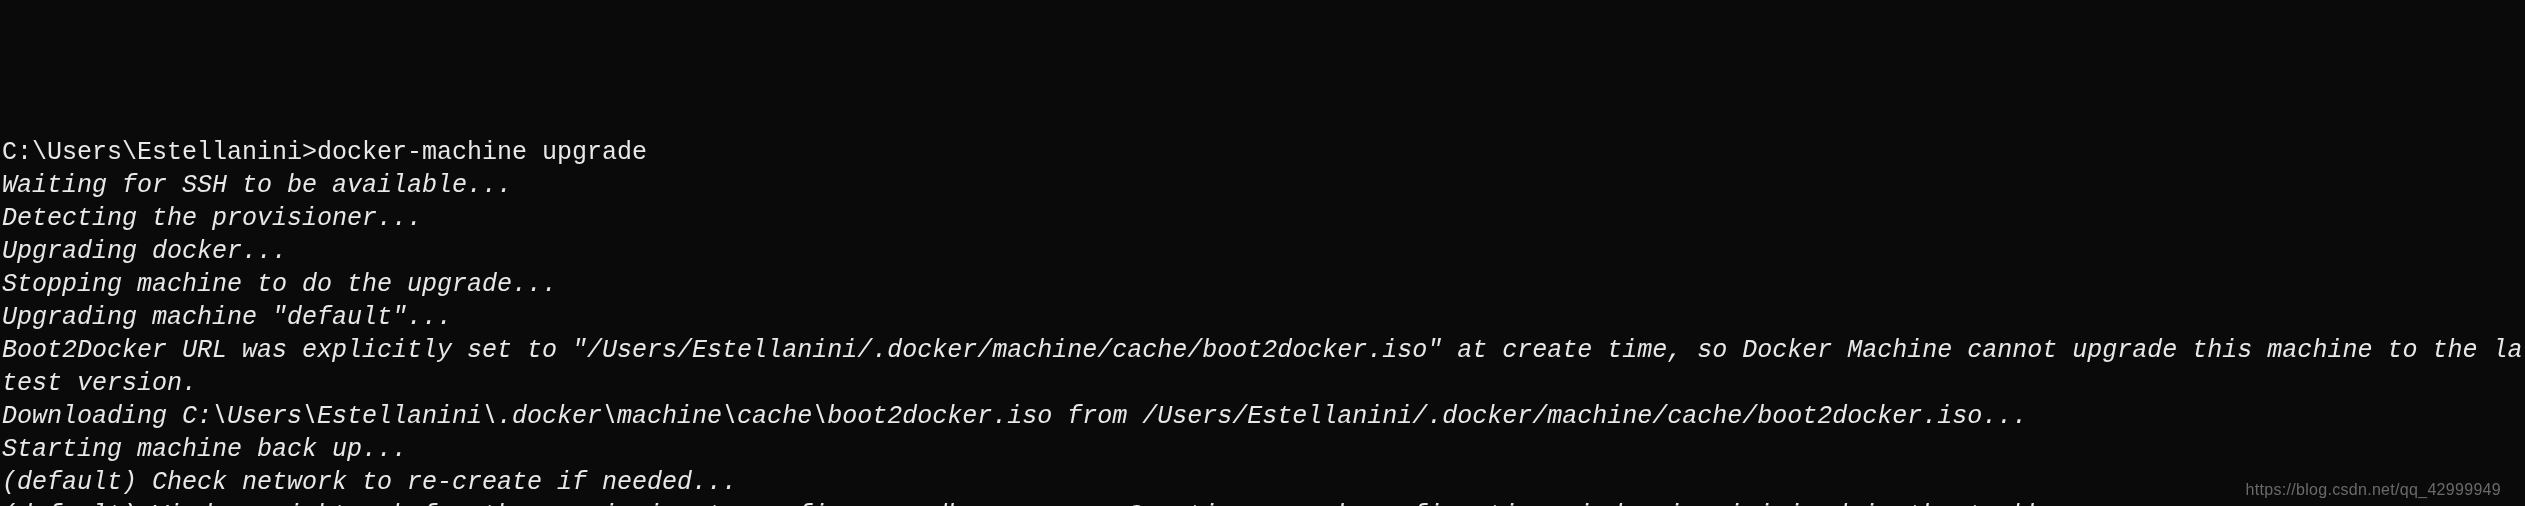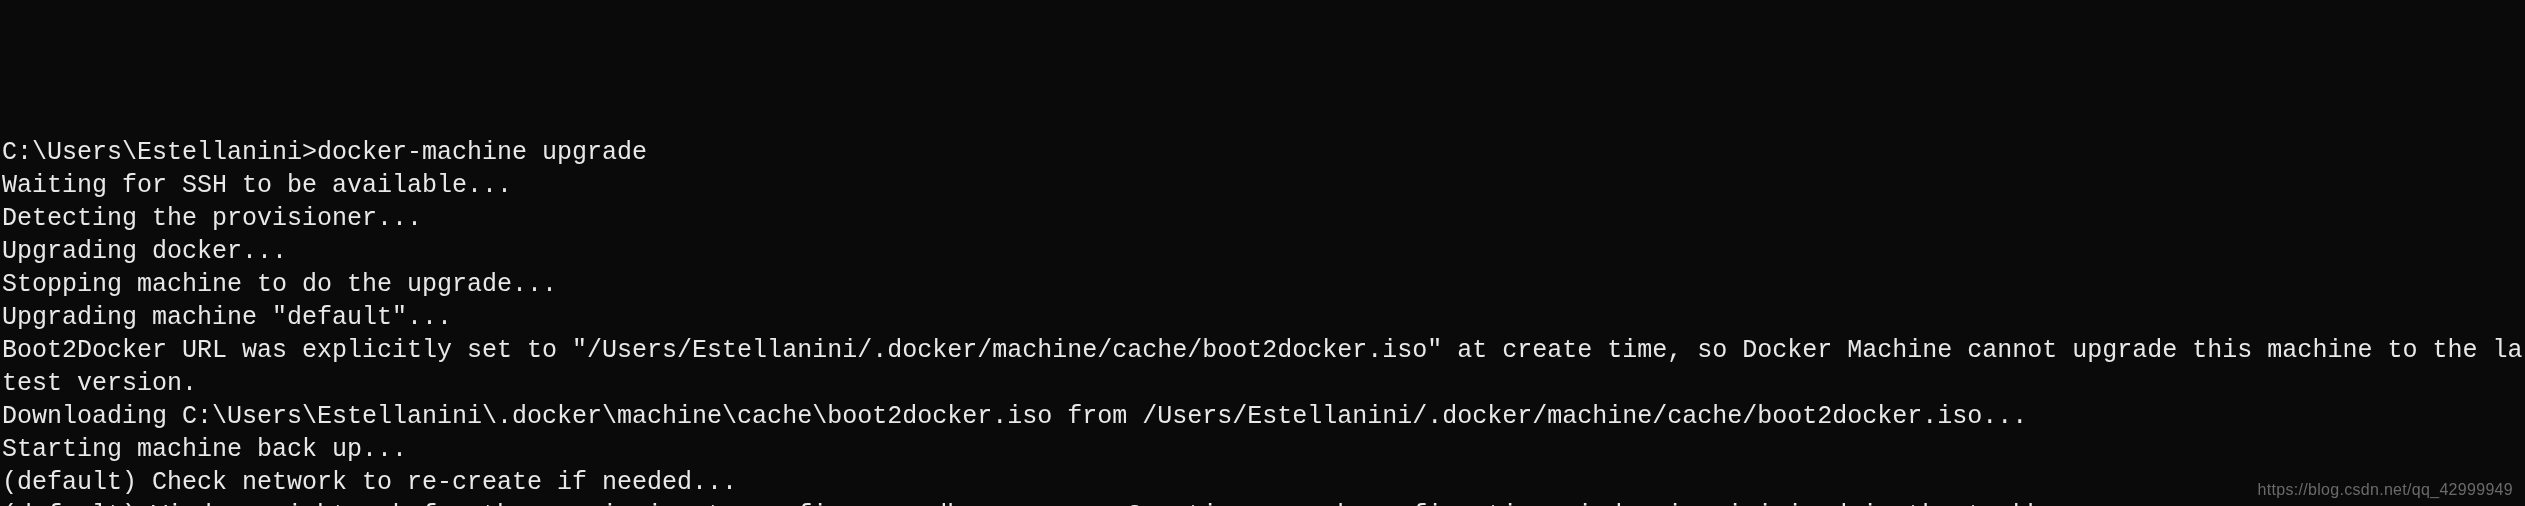--- a/index.html
+++ b/index.html
@@ -22,25 +22,26 @@
       position: relative;
     }
     .terminal {
       padding-left: 2px;
     }
     .prompt-line {
       display: block;
     }
     .output-line {
       display: block;
+      font-style: italic;
     }
     .watermark {
       position: absolute;
       bottom: 6px;
-      right: 12px;
+      right: 24px;
       font-size: 16px;
       color: #6a6a6a;
       font-family: Arial, sans-serif;
       letter-spacing: 0.3px;
     }
   </style>
 </head>
 <body>
 
 

